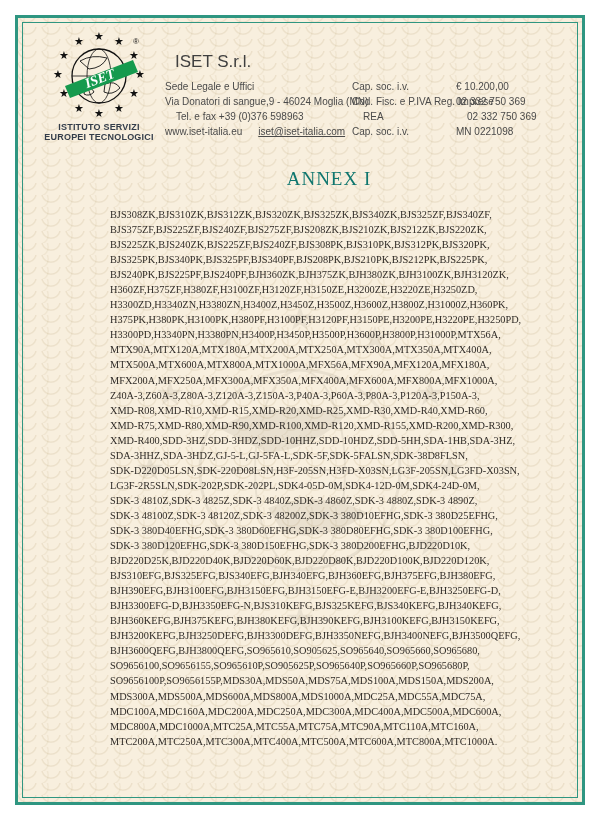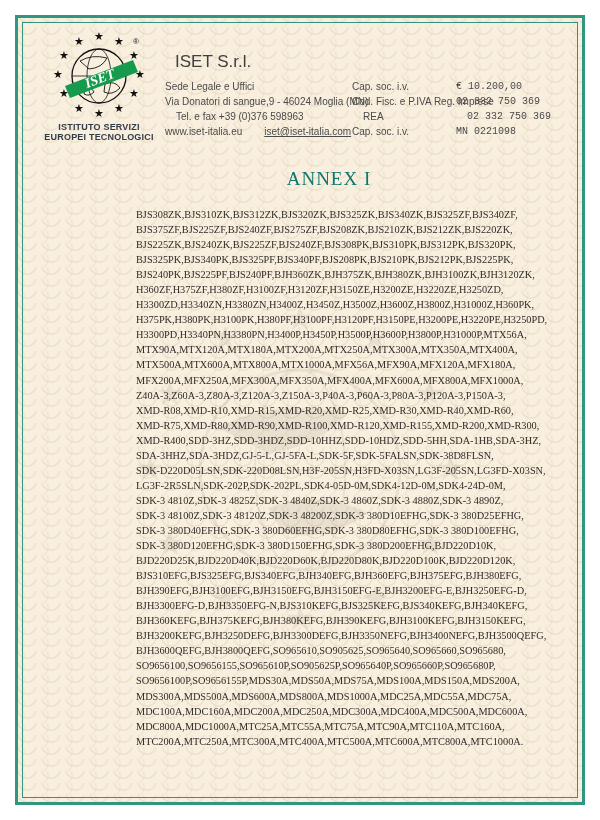--- a/index.html
+++ b/index.html
@@ -22,30 +22,30 @@
   .logo-svg{display:block;margin:0 auto;}
   .institute{
     margin-top:2px;font-size:9px;font-weight:bold;letter-spacing:.2px;
     color:#333d4a;line-height:10px;
   }
 
   .company{position:absolute;left:175px;top:52px;font-size:17px;color:#3f3f3f;}
   .hrow{position:absolute;font-size:10px;color:#4a4a4a;white-space:nowrap;}
   .hl{left:165px;}
   .rlabel{left:352px;}
-  .rvalue{left:456px;font-family:Liberation Mono, monospace;}
+  .rvalue{left:456px;}
   .y0{top:81px;}.y1{top:96px;}.y2{top:111px;margin-left:11px;}.y3{top:126px;}
-  .email{text-decoration:underline;margin-left:22px;}
+  .email{text-decoration:underline;margin-left:16px;}
 
   .doc-title{
     position:absolute;left:127px;top:168px;width:404px;text-align:center;
     font-family:"Liberation Serif",serif;font-size:19px;letter-spacing:1px;color:#0f766e;
   }
   .code-list{
-    position:absolute;left:136px;top:207px;width:420px;
+    position:absolute;left:110px;top:207px;width:420px;
     font-family:"Liberation Serif",serif;font-size:10.3px;color:#2f2b27;
   }
   .code-line{height:15.05px;line-height:15.05px;white-space:nowrap;}
 
   .watermark{position:absolute;left:118px;top:288px;opacity:.10;pointer-events:none;}
 </style>
 </head>
 <body>
 
 <div class="paper"></div>

